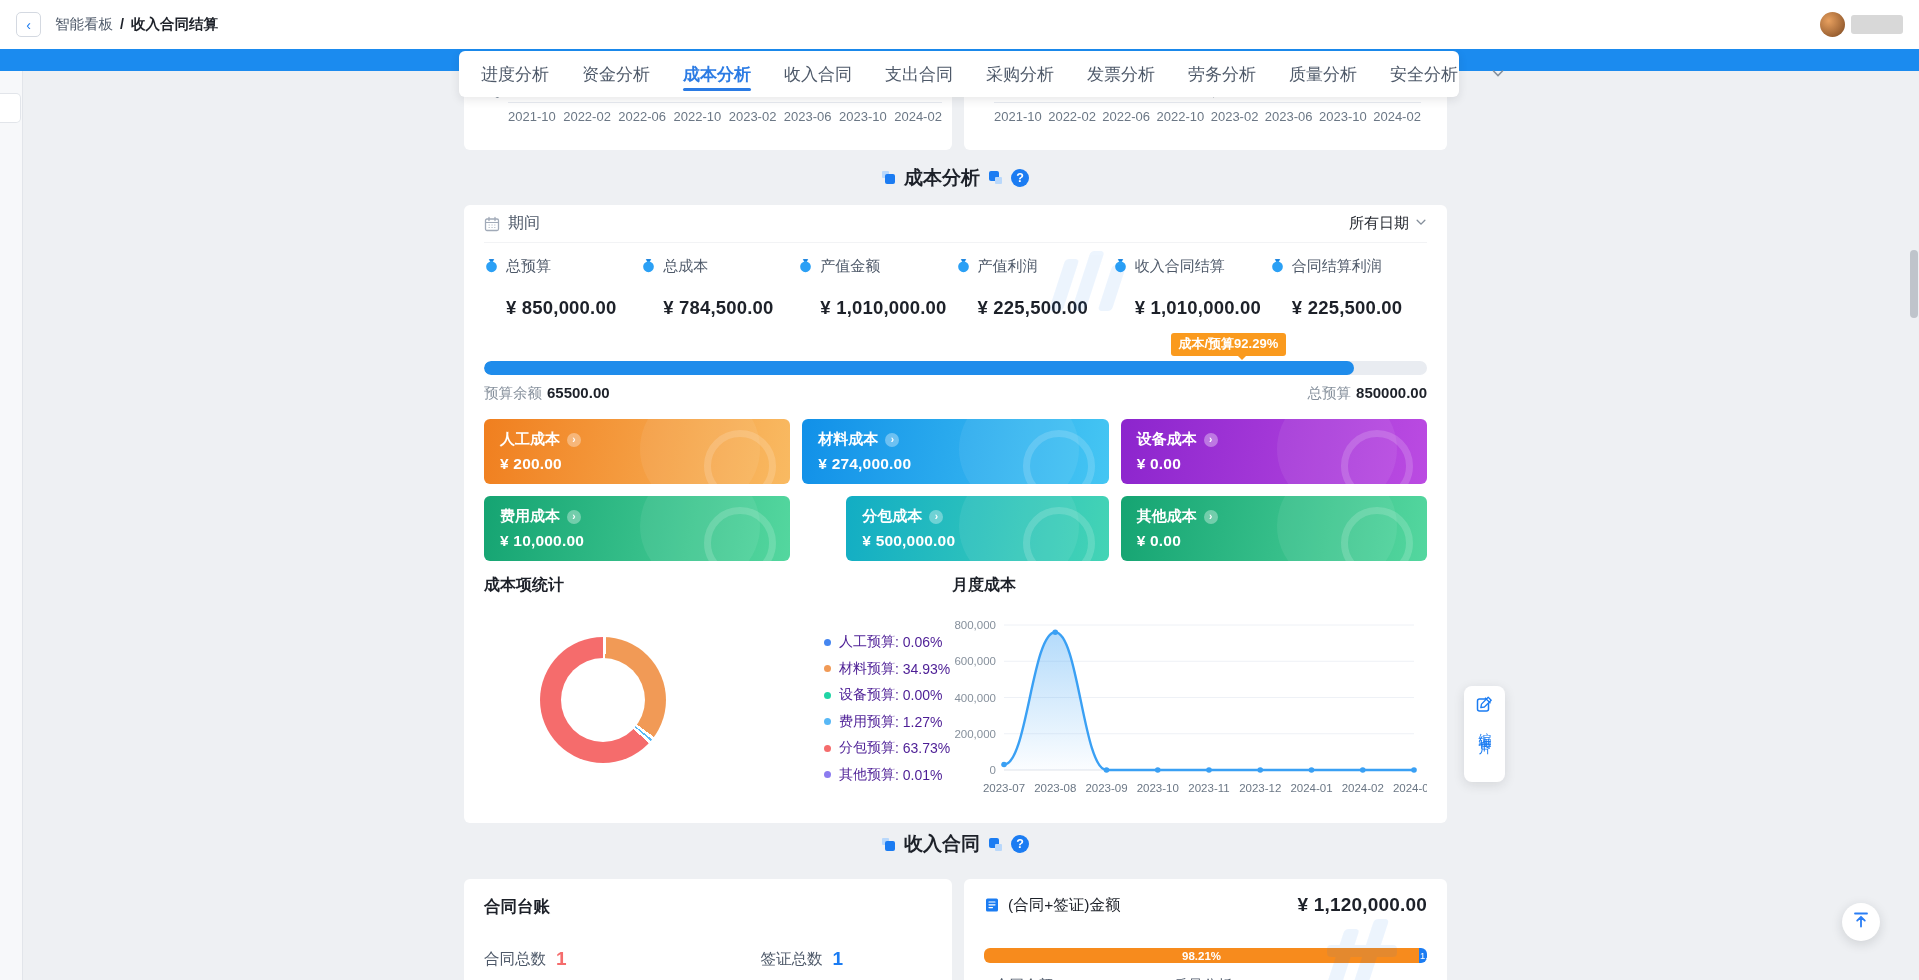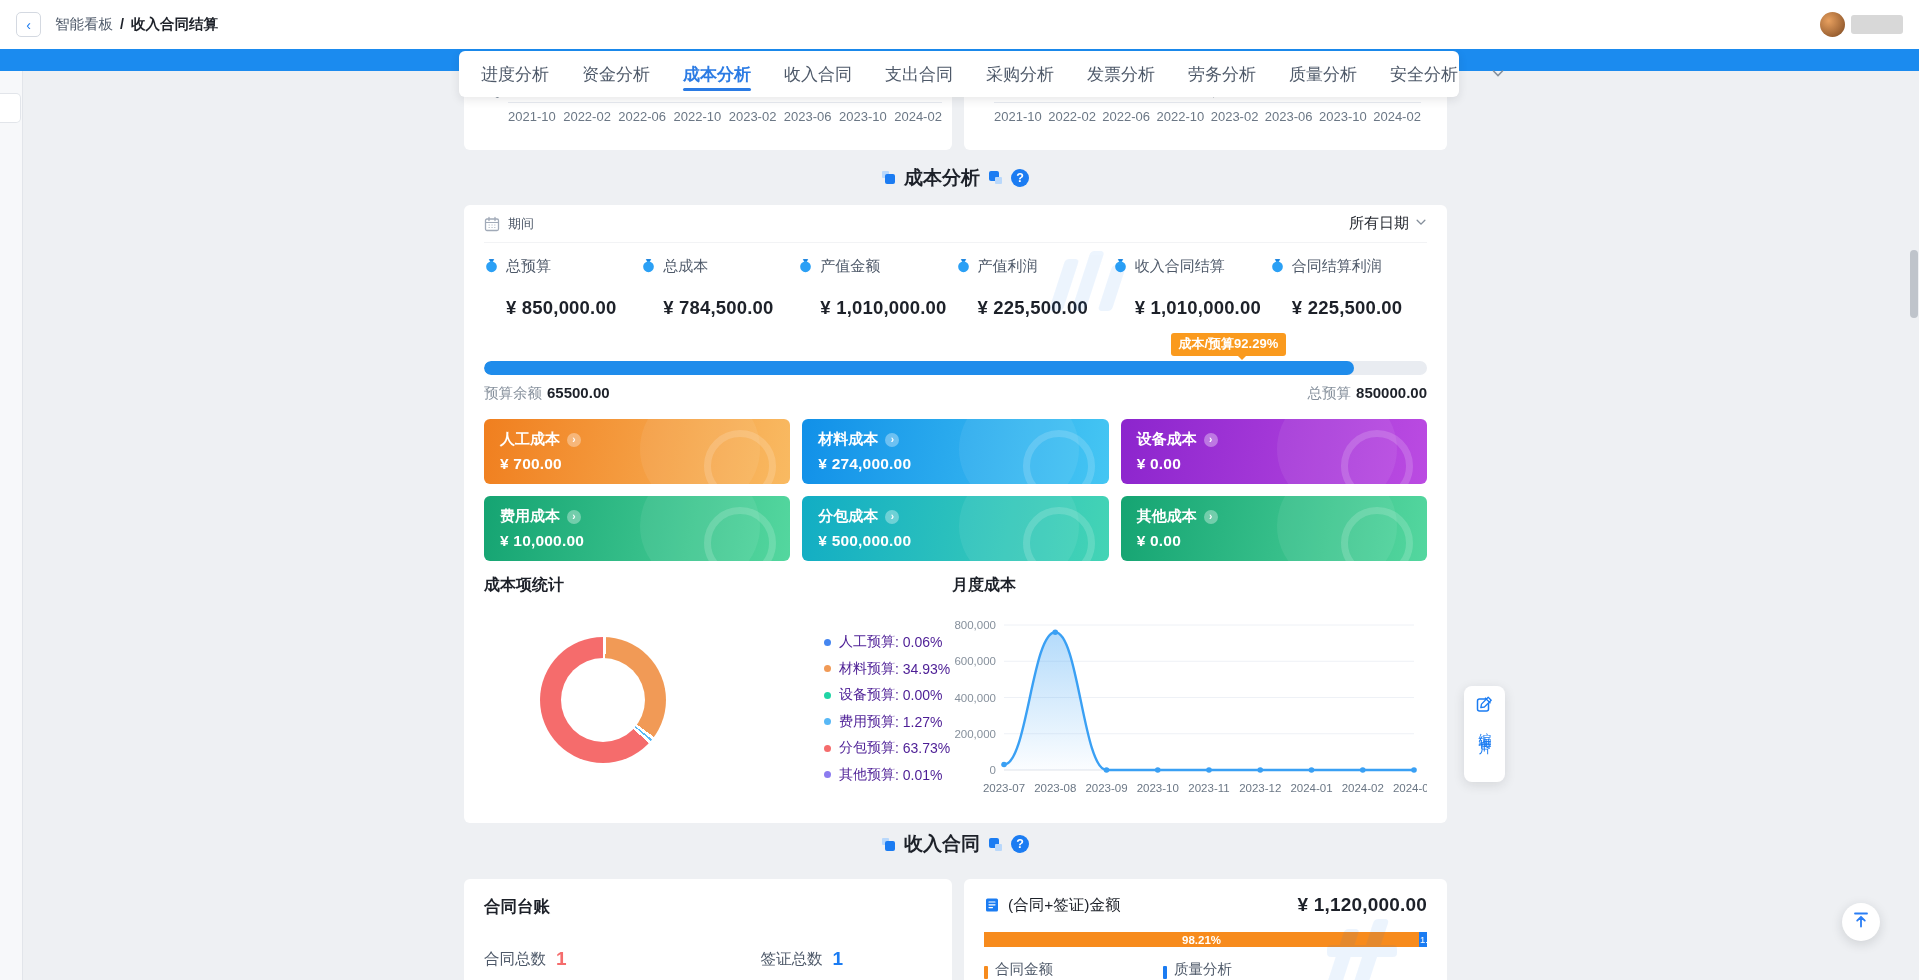--- a/index.html
+++ b/index.html
@@ -53,21 +53,21 @@
   .deco .sq1 { position:absolute; width:10px; height:10px; background:#1b7cf2; border-radius:2px; }
   .deco .sq2 { position:absolute; width:7px; height:7px; background:#b9d8fb; border-radius:1px; }
   .deco.left .sq1 { right:0; bottom:0; } .deco.left .sq2 { left:0; top:0; }
   .deco.right .sq1 { left:0; top:0; } .deco.right .sq2 { right:0; bottom:0; }
   .help { width:18px; height:18px; border-radius:50%; background:#1b7cf2; color:#fff; font-size:12.5px;
     font-weight:bold; display:flex; align-items:center; justify-content:center; cursor:pointer; }
 
   .main-card { background:#fff; border-radius:6px; margin-top:0; padding:0 20px 10px; position:relative; overflow:hidden; }
   .period-row { height:38px; display:flex; align-items:center; border-bottom:1px solid #f2f3f5; }
   .cal-icon { color:#a1aab8; margin-right:8px; display:flex; }
-  .period-label { font-size:13px; color:#4e5969; }
+  .period-label { font-size:16px; color:#4e5969; }
   .period-value { margin-left:auto; font-size:15px; color:#1d2129; cursor:pointer; display:flex; align-items:center; gap:6px; }
   .period-value .chev { color:#86909c; font-size:12px; }
 
   .metrics { display:flex; margin-top:14px; position:relative; }
   .metric { flex:1; }
   .m-top { display:flex; align-items:center; gap:7px; font-size:15px; color:#4e5969; }
   .m-val { margin-top:21px; padding-left:22px; font-size:18.5px; font-weight:bold; color:#1d2129; letter-spacing:.2px; }
   .wm { position:absolute; opacity:.08; pointer-events:none; }
   .wm i { position:absolute; display:block; background:#1b7cf2; border-radius:4px; transform:skewX(-18deg); }
 
@@ -108,21 +108,21 @@
   .ledger-title { font-size:16.5px; font-weight:bold; }
   .ledger-items { margin-top:30px; display:flex; }
   .ledger-item { display:flex; align-items:center; font-size:15.5px; color:#4e5969; }
   .ledger-item + .ledger-item { margin-left:194px; }
   .ledger-num { font-size:19px; font-weight:bold; margin-left:10px; }
   .amount-card { flex:1; background:#fff; border-radius:6px; padding:15px 20px; position:relative; overflow:hidden; }
   .amount-head { display:flex; align-items:center; }
   .doc-icon { color:#1b7cf2; margin-right:8px; display:flex; }
   .amount-label { font-size:15.5px; color:#1d2129; }
   .amount-value { margin-left:auto; font-size:19px; font-weight:bold; letter-spacing:.2px; }
-  .split-bar { margin-top:16px; height:15px; border-radius:0; display:flex; overflow:hidden; }
+  .split-bar { margin-top:32px; height:15px; border-radius:6px; display:flex; overflow:hidden; }
   .sb-main { background:#f78b1d; color:#fff; font-size:11.5px; font-weight:bold; display:flex;
     align-items:center; justify-content:center; }
   .sb-rest { flex:1; background:#1b7cf2; color:#fff; font-size:9.5px; overflow:hidden;
     display:flex; align-items:center; padding-left:1px; white-space:nowrap; }
   .amount-legend { margin-top:13px; display:flex; }
   .al-col { display:flex; align-items:flex-end; font-size:14.5px; color:#4e5969; }
   .al-col.c2 { margin-left:110px; }
   .al-mark { width:4px; height:13px; margin-right:7px; border-radius:1px; }
   .amount-values { margin-top:9px; display:flex; font-size:18.5px; font-weight:bold; }
   .av1 { margin-left:10px; } .av2 { margin-left:133px; }
@@ -322,21 +322,21 @@
         <span><span>总预算</span><b>850000.00</b></span>
       </div>
     </div>
 
     <div class="cost-grid">
       <div class="cost-card" style="background: linear-gradient(100deg, rgb(240, 127, 31), rgb(249, 186, 98));">
         <div class="cc-title">
             <span>人工成本</span>
             <span class="cc-chev">›</span>
           </div>
-        <div class="cc-val">¥ 700.00</div>
+        <div class="cc-val">¥ 200.00</div>
       </div>
       <div class="cost-card" style="background: linear-gradient(100deg, rgb(17, 144, 232), rgb(69, 198, 243));">
         <div class="cc-title">
             <span>材料成本</span>
             <span class="cc-chev">›</span>
           </div>
         <div class="cc-val">¥ 274,000.00</div>
       </div>
       <div class="cost-card" style="background: linear-gradient(100deg, rgb(140, 37, 205), rgb(187, 75, 226));">
         <div class="cc-title">
@@ -345,21 +345,21 @@
           </div>
         <div class="cc-val">¥ 0.00</div>
       </div>
       <div class="cost-card" style="background: linear-gradient(100deg, rgb(21, 164, 114), rgb(84, 215, 159));">
         <div class="cc-title">
             <span>费用成本</span>
             <span class="cc-chev">›</span>
           </div>
         <div class="cc-val">¥ 10,000.00</div>
       </div>
-      <div class="cost-card" style="background: linear-gradient(100deg, rgb(18, 173, 196), rgb(68, 212, 181));">
+      <div class="cost-card" style="background: linear-gradient(100deg, rgb(18, 173, 196), rgb(68, 212, 181)); margin-left: 44px;">
         <div class="cc-title">
             <span>分包成本</span>
             <span class="cc-chev">›</span>
           </div>
         <div class="cc-val">¥ 500,000.00</div>
       </div>
       <div class="cost-card" style="background: linear-gradient(100deg, rgb(21, 164, 114), rgb(84, 215, 159));">
         <div class="cc-title">
             <span>其他成本</span>
             <span class="cc-chev">›</span>

